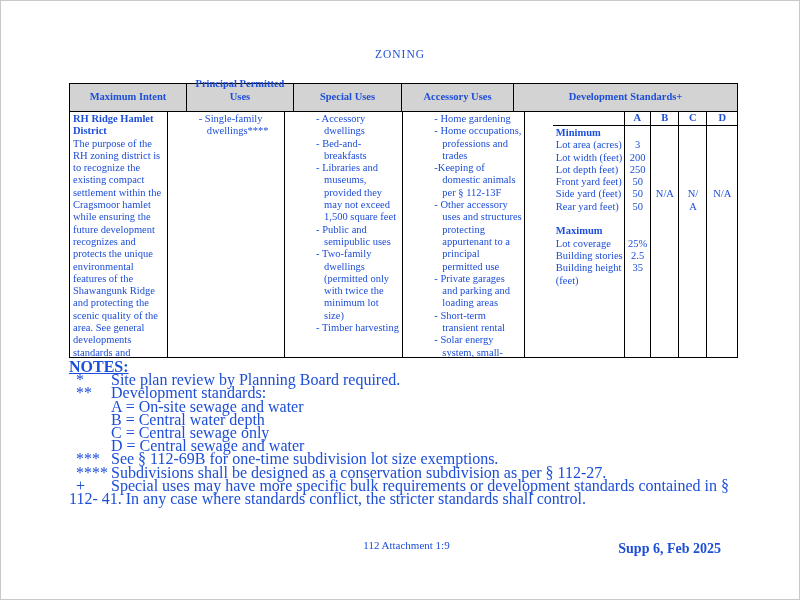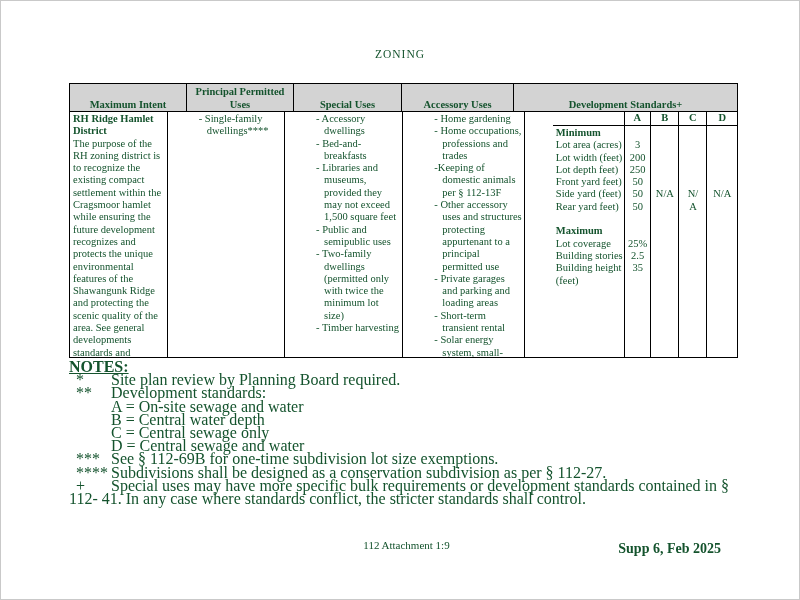--- a/index.html
+++ b/index.html
@@ -1,35 +1,35 @@
 <!DOCTYPE html>
 <html><head>
 <meta charset="utf-8">
 <style>
   html,body { margin:0; padding:0; background:#fff; }
   .page {
     position:relative; width:800px; height:600px; background:#ffffff;
-    font-family:"Liberation Serif", serif; color:#14532d; overflow:hidden;
+    font-family:"Liberation Serif", serif; color:#1d4ed8; overflow:hidden;
     box-sizing:border-box; border:1px solid #c9c9c9;
   }
   .title {
     position:absolute; top:47px; left:0; right:0; text-align:center;
     font-size:11.5px; letter-spacing:1px;
   }
   
   .ztable {
     position:absolute; left:68px; top:82px; width:669px; height:275px;
     border:1px solid #000; box-sizing:border-box;
     font-size:10.5px; line-height:12.3px;
   }
   .hdr-row { display:flex; height:28px; background:#d3d3d3; border-bottom:1px solid #000; box-sizing:border-box; }
   .hdr-cell {
     box-sizing:border-box; border-right:1px solid #000;
     display:flex; align-items:flex-end; justify-content:center; text-align:center;
-    font-weight:bold; padding-bottom:0;
+    font-weight:bold; padding-bottom:8px;
   }
   .hdr-cell:last-child { border-right:none; }
   .w-district{width:117px} .w-principal{width:107px} .w-special{width:108px}
   .w-accessory{width:112px} .w-devstd{width:223px}
   .body-row { display:flex; height:245px;gap:28px; }
   .body-cell {
     box-sizing:border-box; border-right:1px solid #000;
     padding:1px 2px 0 3px; overflow:hidden;
   }
   .body-cell:last-child { border-right:none; padding:0; }

